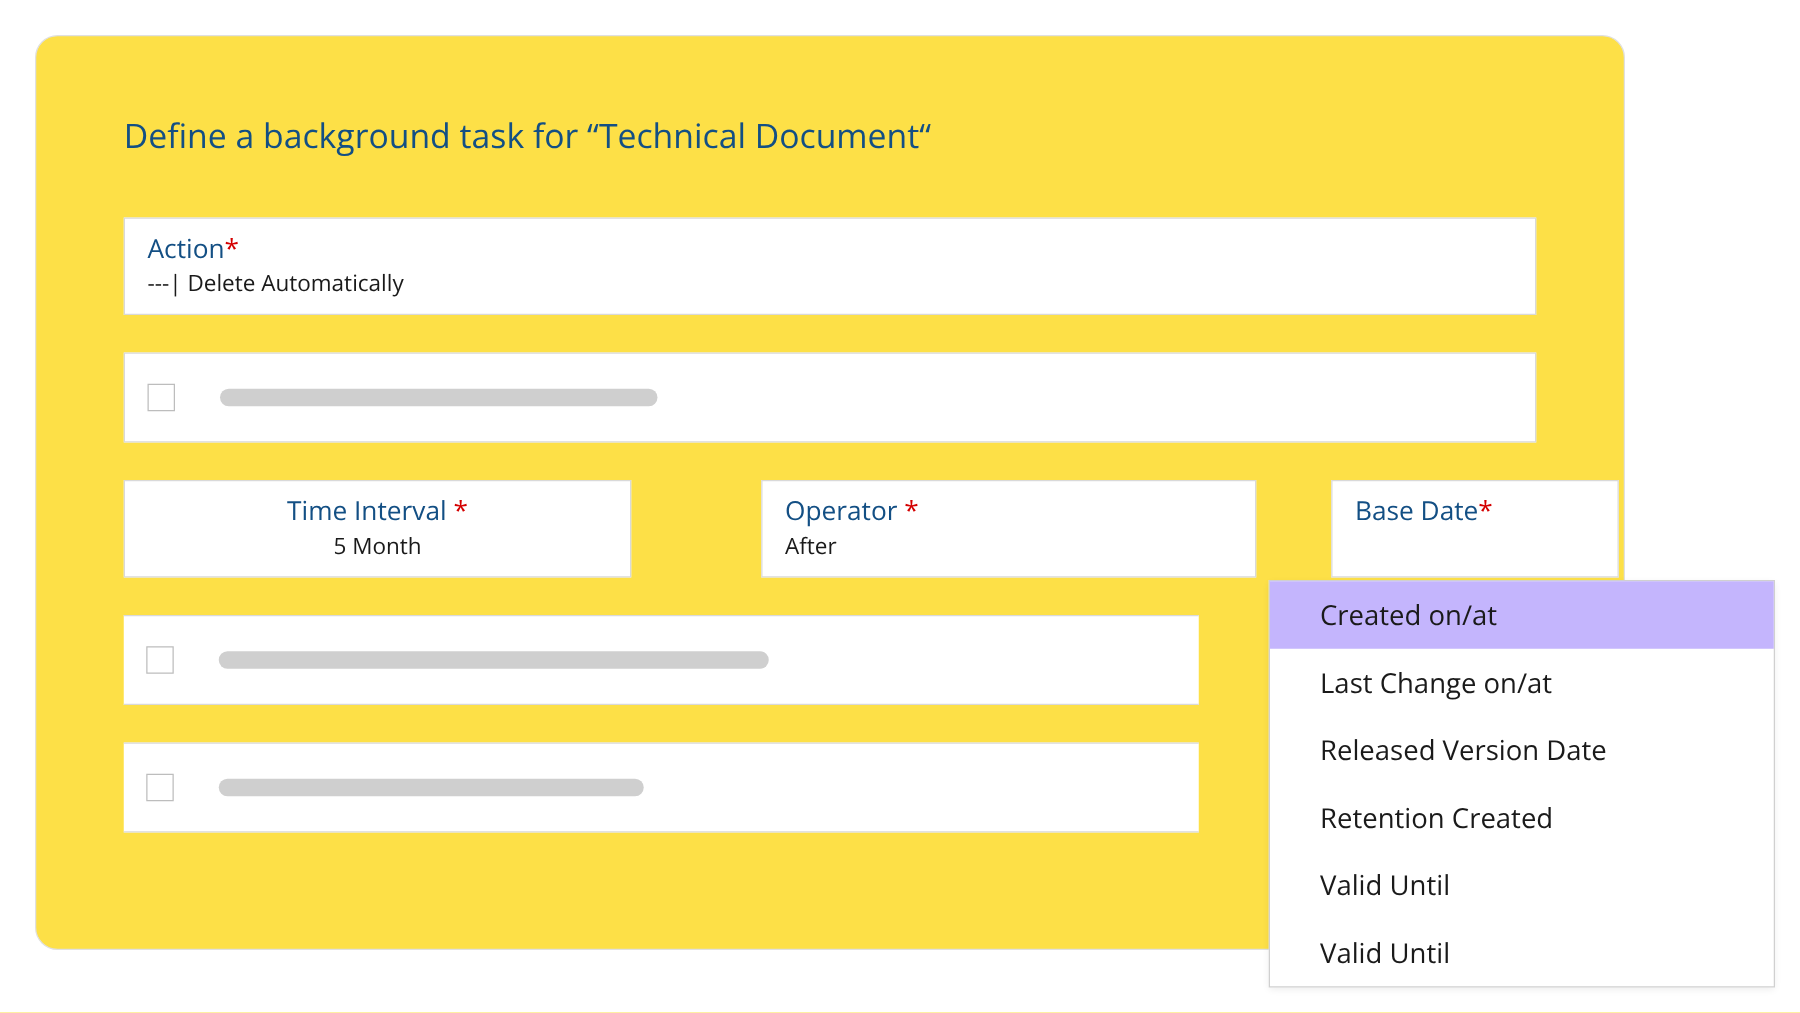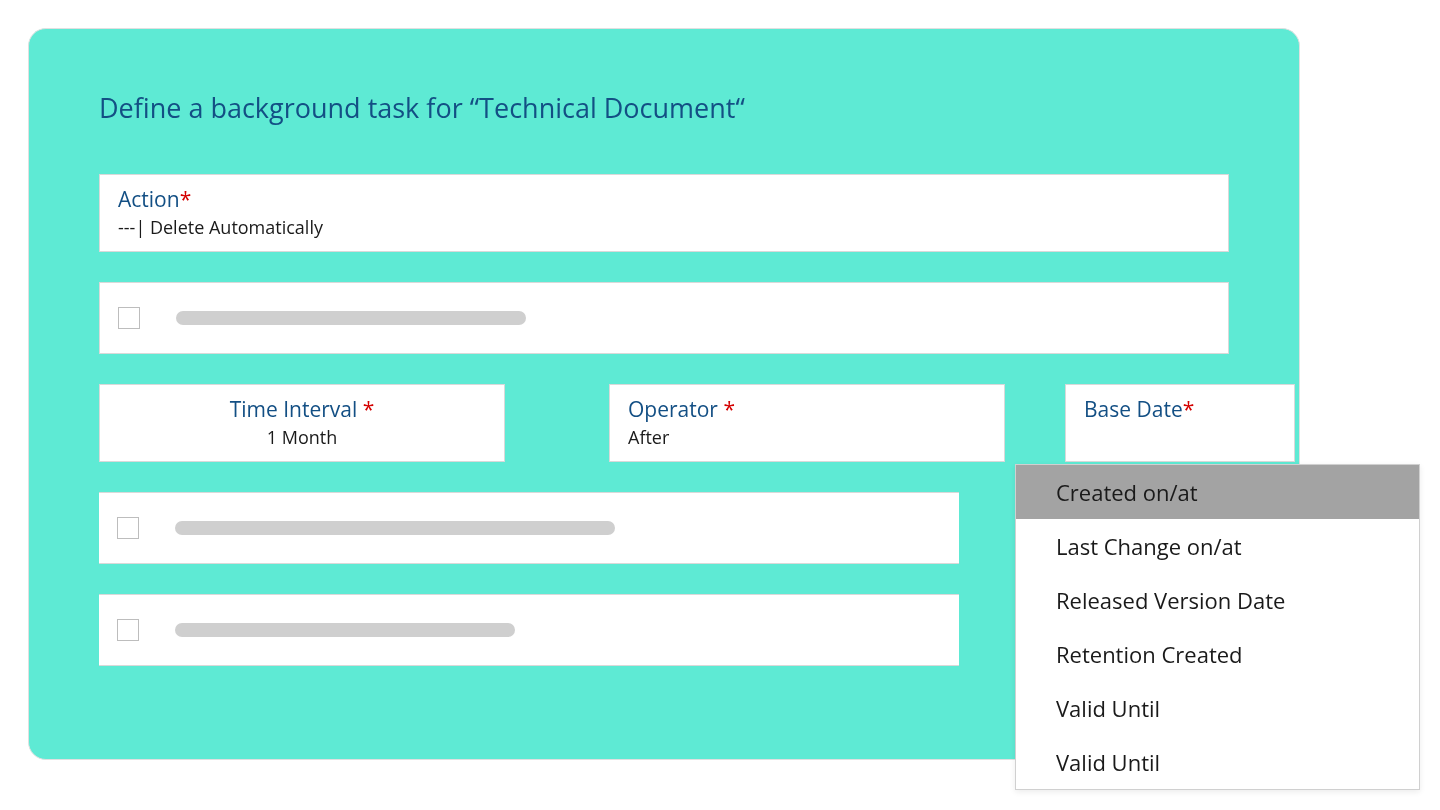--- a/index.html
+++ b/index.html
@@ -9,21 +9,21 @@
     width: 1440px;
     height: 810px;
     position: relative;
   }
   .panel {
     position: absolute;
     left: 28px;
     top: 28px;
     width: 1272px;
     height: 732px;
-    background: #5eead4;
+    background: #fde047;
     border: 1px solid #e0e0e0;
     border-radius: 18px;
     padding: 60px 70px 40px 70px;
   }
   .page-title {
     color: #134f84;
     font-size: 27px;
     font-weight: 400;
     margin-bottom: 48px;
   }
@@ -96,21 +96,21 @@
     box-shadow: 0 2px 6px rgba(0,0,0,0.08);
     z-index: 10;
   }
   .dropdown-item {
     padding: 12px 40px;
     font-size: 22px;
     color: #1a1a1a;
     cursor: pointer;
   }
   .dropdown-item.selected {
-    background: #a3a3a3;
+    background: #c4b5fd;
   }
   .checkbox-lower {
     border-top: 1px solid #d9d9d9;
     border-bottom: 1px solid #d9d9d9;
     background: #ffffff;
     display: flex;
     align-items: center;
     padding: 24px 18px;
     margin-bottom: 30px;
     width: 860px;
@@ -133,21 +133,21 @@
   <div class="checkbox-row" style="border:1px solid #d9d9d9;">
     <div class="checkbox-box"></div>
     <div class="placeholder-bar" style="width:350px;"></div>
   </div>
 
   <div class="row-3col">
     <div class="col-field time">
       <div class="field-label">
         <span>Time Interval </span><span class="req-star">*</span>
       </div>
-      <div class="field-value">1 Month</div>
+      <div class="field-value">5 Month</div>
     </div>
     <div class="col-field operator">
       <div class="field-label">
         <span>Operator </span><span class="req-star">*</span>
       </div>
       <div class="field-value">After</div>
     </div>
     <div class="col-field basedate">
       <div class="field-label">
         <span>Base Date</span><span class="req-star">*</span>

